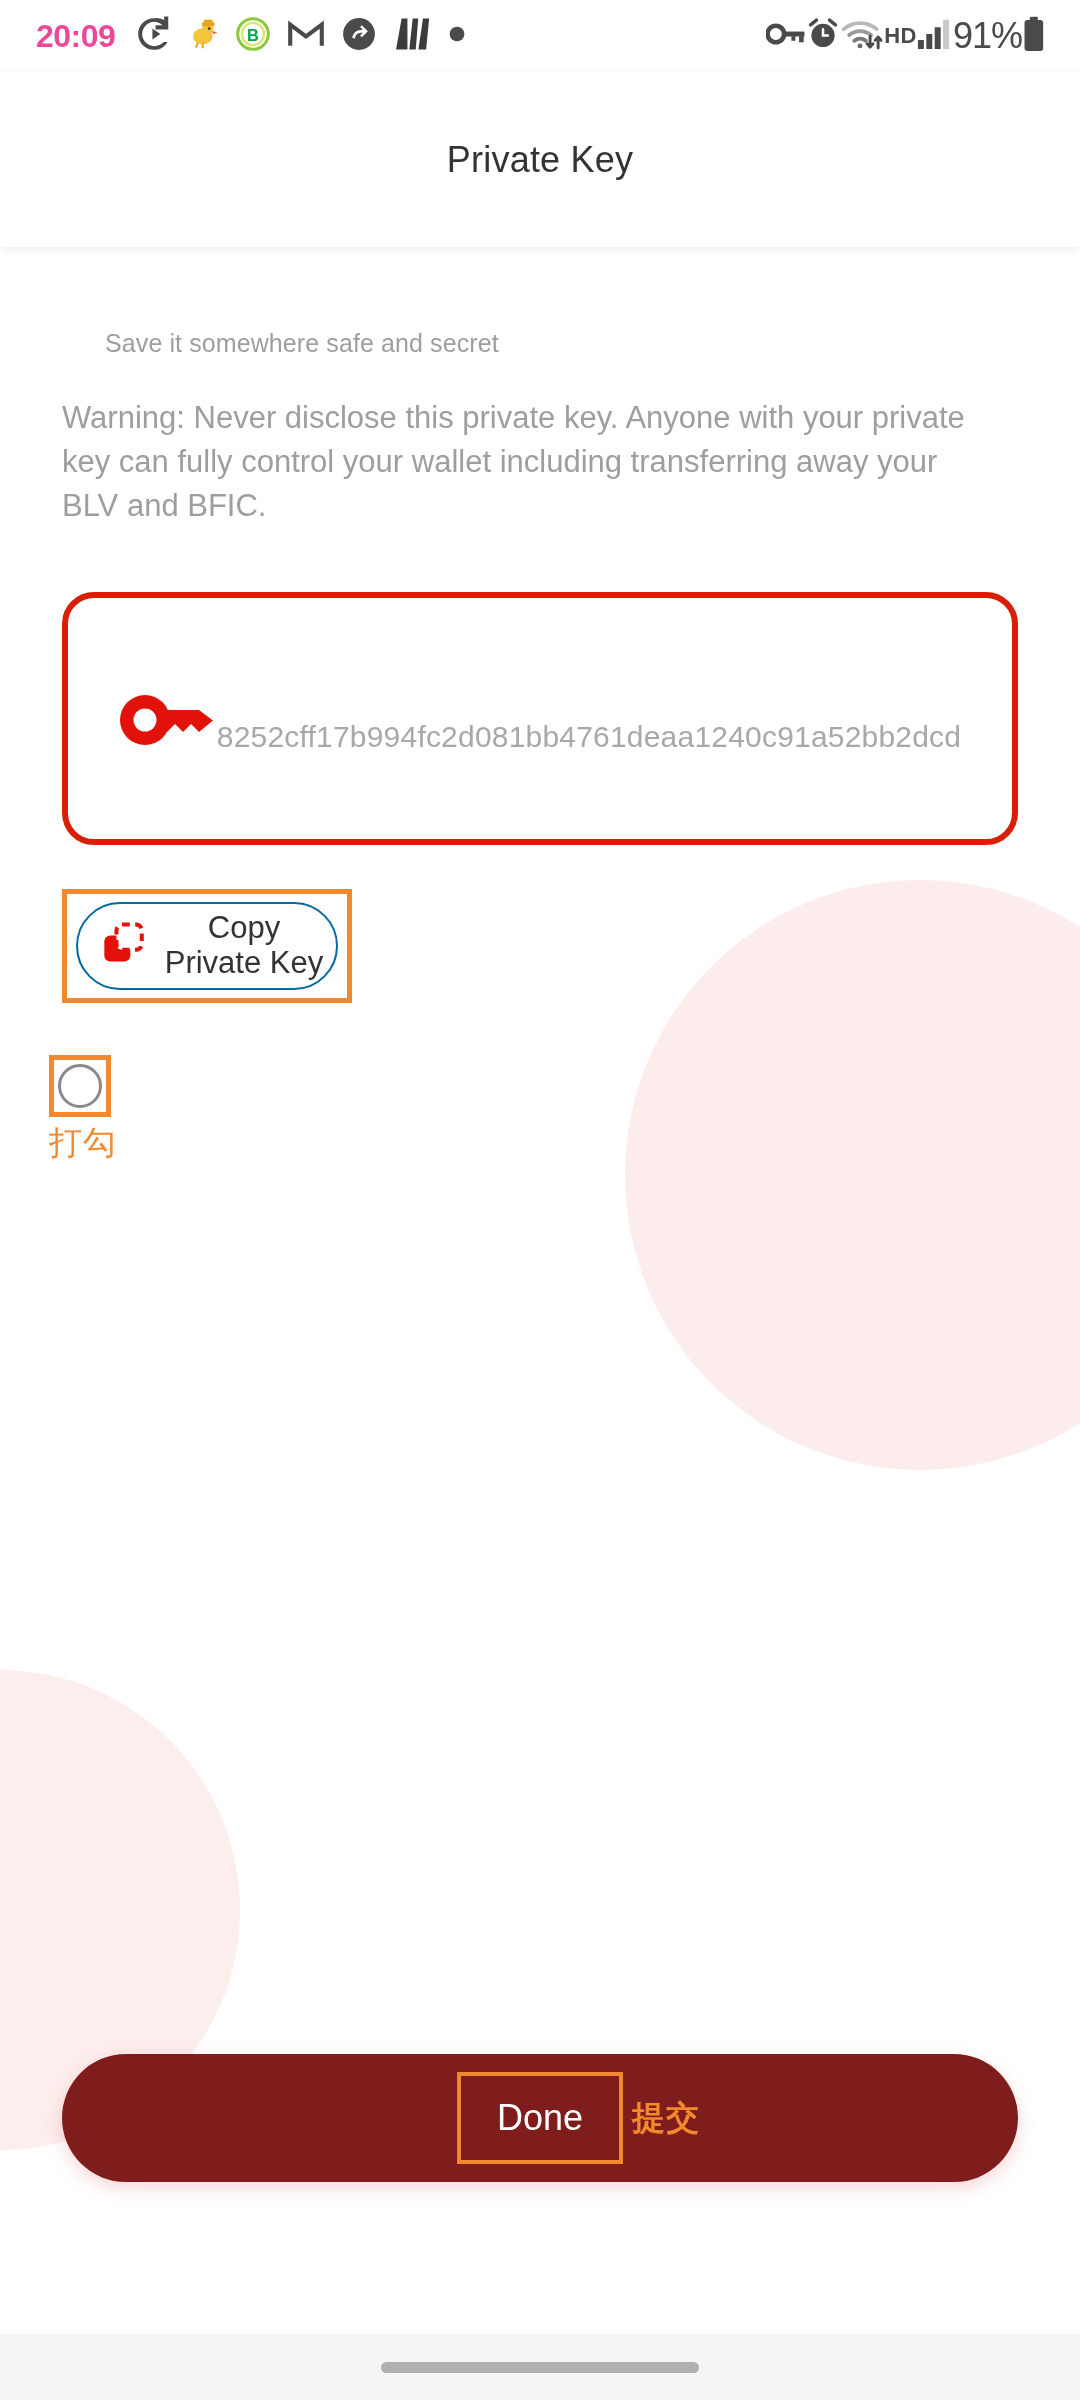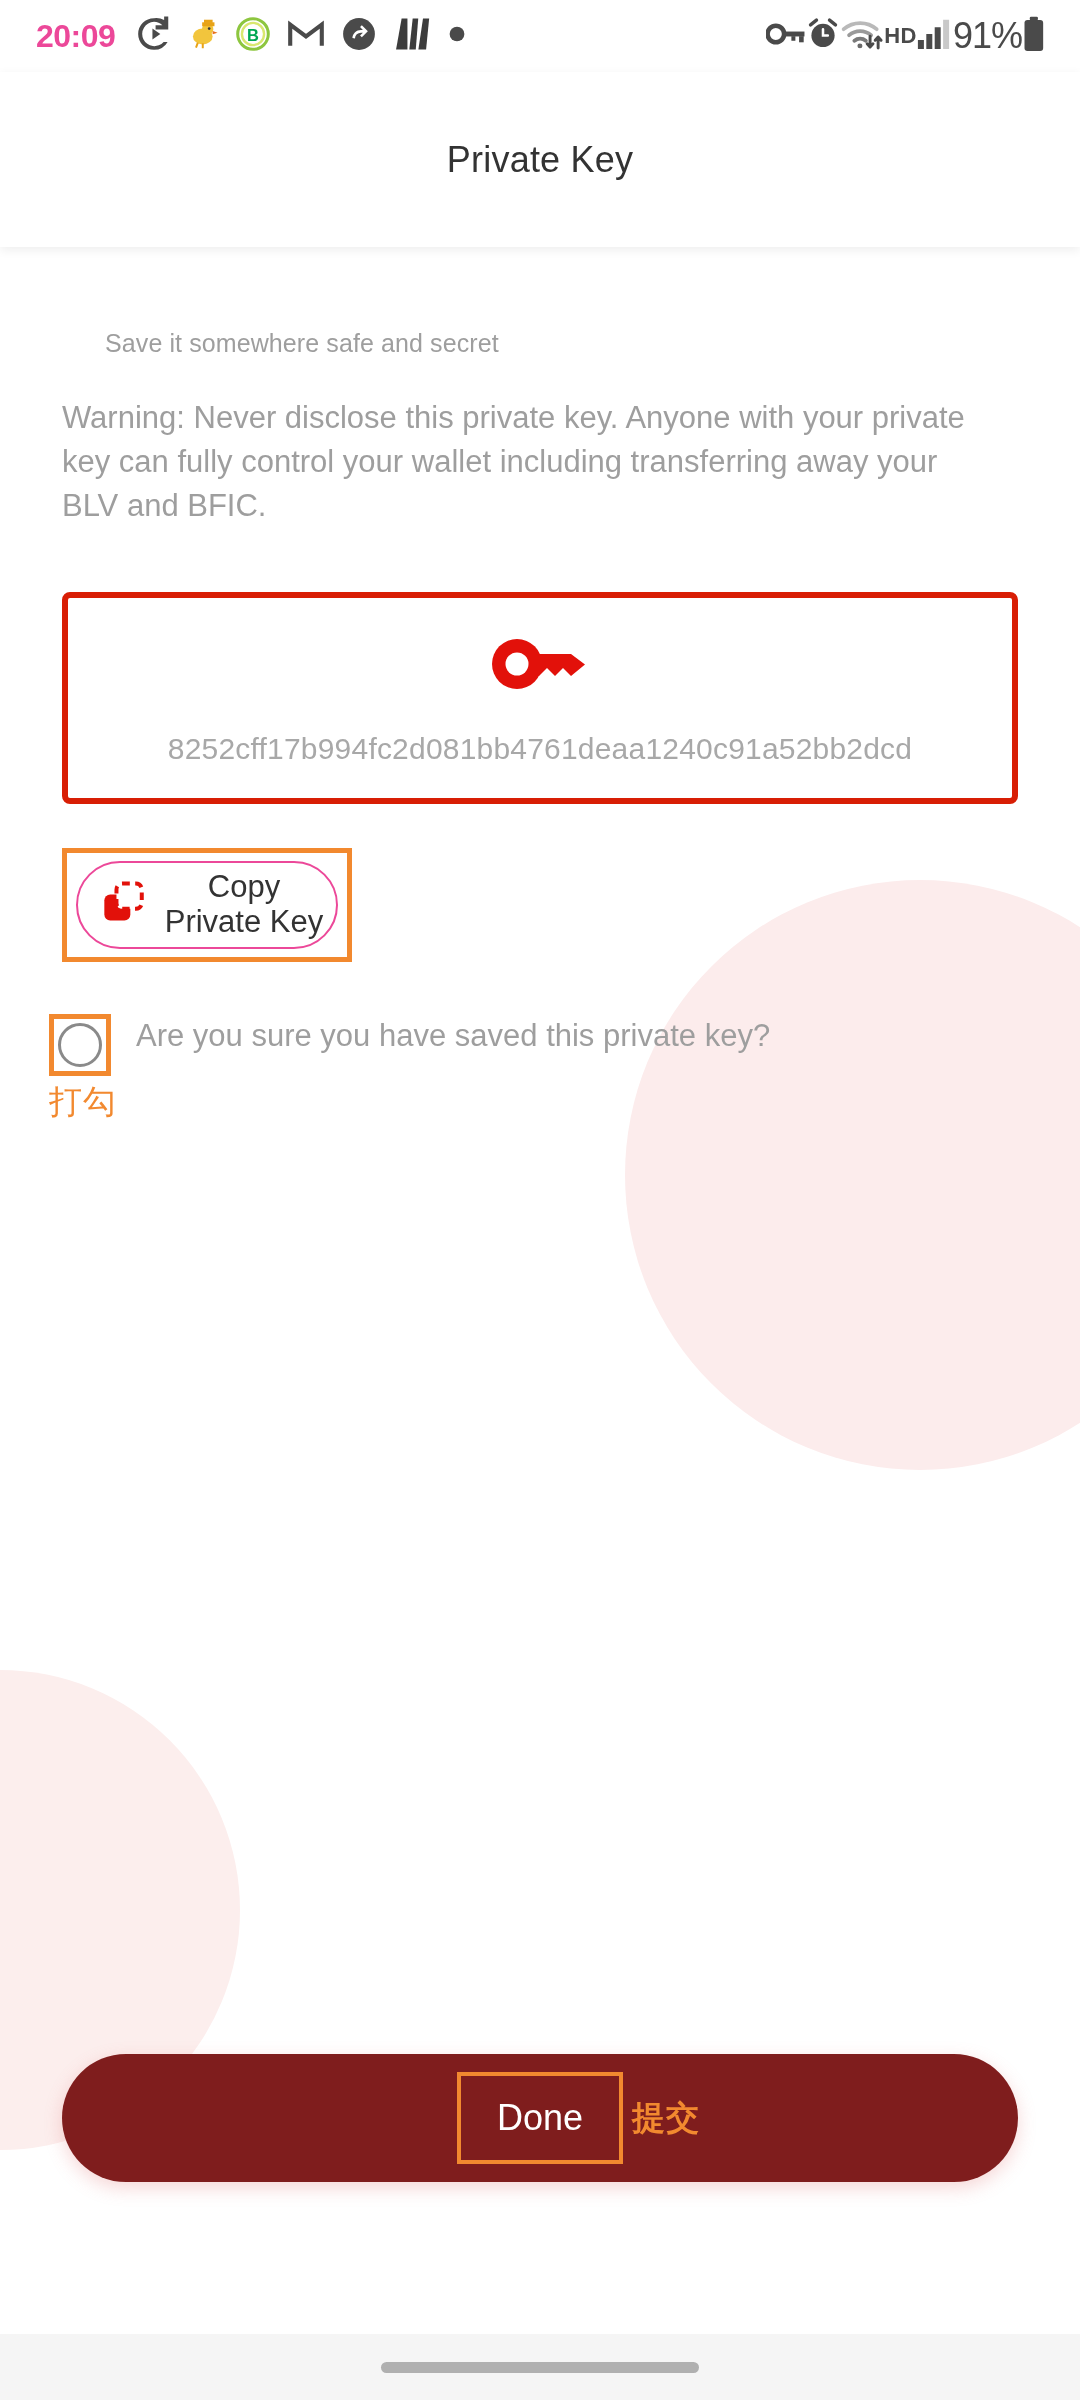--- a/index.html
+++ b/index.html
@@ -57,25 +57,25 @@
   }
   #warning-text {
     margin-top:38px;
     font-size:31px; color:#9e9e9e; line-height:1.42;
     width:905px;
   }
 
   
   #key-card {
     margin-top:64px;
-    height:212px;
+    height:253px;
     border:6px solid #d81e05;
-    border-radius:8px;
+    border-radius:32px;
     background:#ffffff;
-    display:flex; flex-direction:column;
+    display:flex; 
     align-items:center; justify-content:center;
     position:relative;
   }
   #key-icon { margin-top:6px; }
   #private-key-value {
     margin-top:36px;
     font-size:30px; color:#a8a8a8; letter-spacing:0.2px;
     text-align:center;
   }
 
@@ -90,21 +90,21 @@
     letter-spacing:1px;
   }
   #copy-annotation-box {
     border:5px solid #f2892f;
     padding:8px 9px;
     width:290px;
   }
   #copy-private-key-button {
     width:100%;
     height:88px;
-    border:2px solid #ec4899;
+    border:2px solid #0369a1;
     border-radius:48px;
     background:transparent;
     display:flex; align-items:center;
     padding-left:22px;
     cursor:pointer;
   }
   #copy-icon { flex:0 0 auto; margin-right:6px; }
   #copy-button-label {
     flex:1;
     font-size:31px; color:#333333;
@@ -319,21 +319,20 @@
     </div>
   </div>
 
   <div id="confirm-row">
     <div id="checkbox-annotation-wrap">
       <div id="checkbox-annotation-box">
         <div id="saved-checkbox"></div>
       </div>
       <div id="checkbox-annotation-label">打勾</div>
     </div>
-    <div id="confirm-text">Are you sure you have saved this private key?</div>
   </div>
 
 </div>
 
 <div id="done-section">
   <button id="done-button">
     <span id="done-annotation-box">
       <span id="done-button-label">Done</span>
     </span>
     <span id="done-annotation-label">提交</span>

